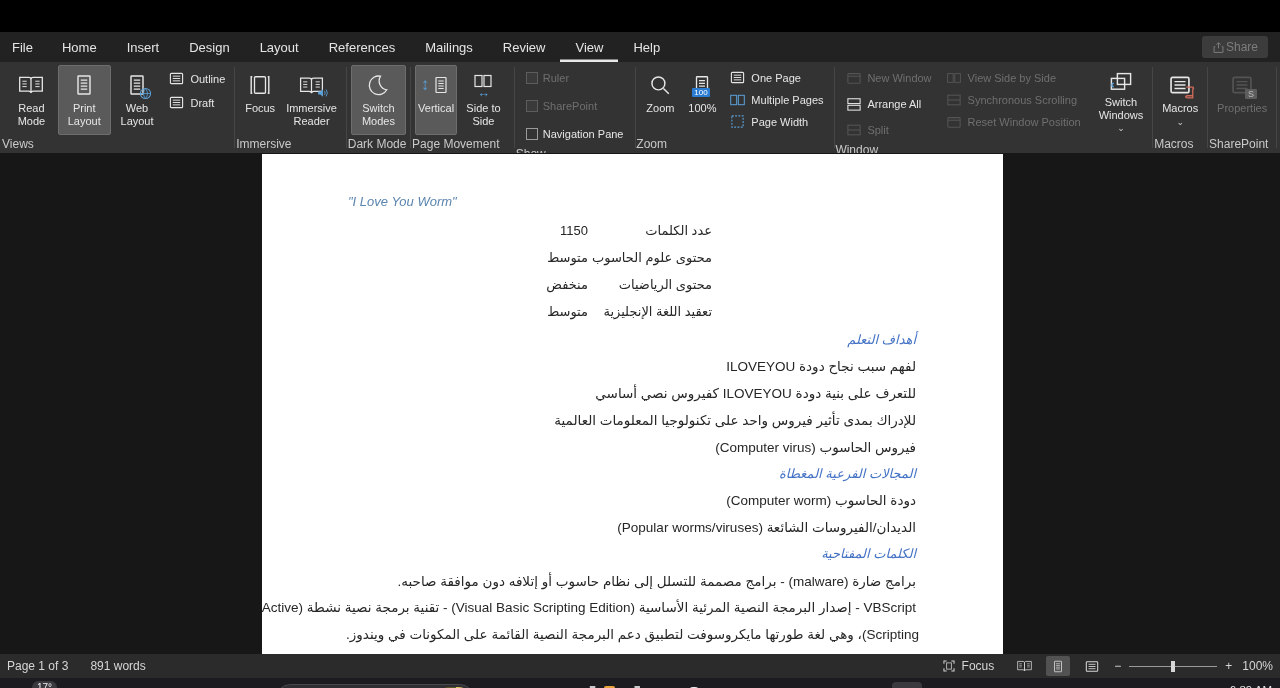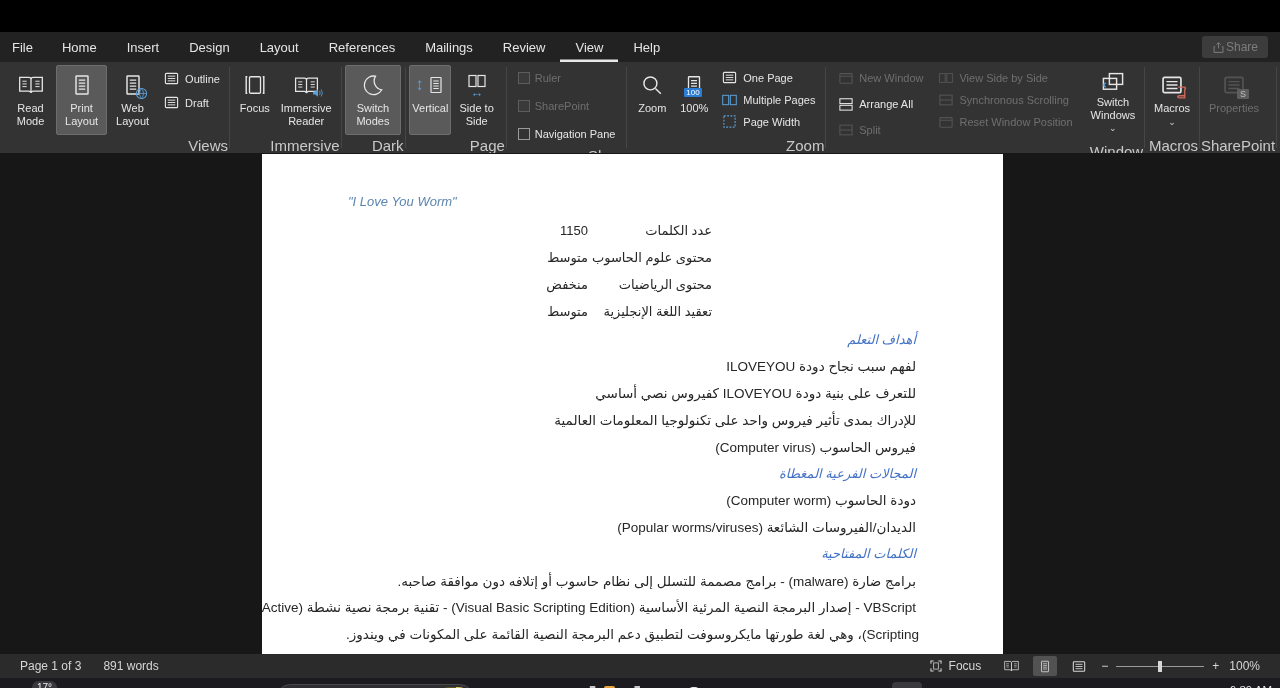--- a/index.html
+++ b/index.html
@@ -15,21 +15,21 @@
   .mtab.active { box-shadow:inset 0 -2.5px 0 #e8e8e8; }
   #share-btn { position:absolute; right:12px; top:4px; width:66px; height:22px; background:#3c3c3c;
                border-radius:3px; color:#7d7d7d; font-size:12px; display:flex; align-items:center;
                justify-content:center; gap:1px; }
 
   
   #ribbon { position:absolute; left:0; top:30px; width:1280px; height:91px; background:#333333;
             display:flex; align-items:stretch; padding:0 2px; color:#e6e6e6; }
   .rgroup { display:flex; flex-direction:column; }
   .rg-content { flex:1; display:flex; align-items:flex-start; padding:3px 3px 0 3px; }
-  .rg-label { height:17px; font-size:15px; color:#c9c9c9; text-align:right; padding-top:1px; }
+  .rg-label { height:17px; font-size:12px; color:#c9c9c9; text-align:left; padding-top:1px; }
   .rsep { width:1px; background:#464646; margin:5px 1px; }
   .rbtn { display:flex; flex-direction:column; align-items:center; justify-content:flex-start;
           gap:3px; padding:5px 4px 2px 4px; min-width:42px; font-size:11px; line-height:1.15;
           text-align:center; border-radius:2px; border:1px solid transparent; height:70px; }
   .rbtn .lbl { max-width:56px; }
   .rbtn.sel { background:#5a5a5a; border-color:#6d6d6d; }
   .rbtn .ric { height:28px; display:flex; align-items:center; justify-content:center; }
   .sbtn { display:flex; align-items:center; gap:5px; height:21px; padding:0 3px; font-size:11px;
           white-space:nowrap; }
   .sbtn .ric16 { width:17px; height:17px; display:flex; align-items:center; justify-content:center; }
@@ -53,21 +53,21 @@
   .trow .tl { position:absolute; right:291px; top:5px; font-size:13px; color:#262626; white-space:nowrap; }
   .trow .tv { position:absolute; right:415px; top:5px; font-size:13px; color:#262626; white-space:nowrap; }
   #doc-lines { position:absolute; left:87px; top:172px; right:87px; direction:rtl; }
   .dline { height:26.8px; display:flex; align-items:center; justify-content:flex-start;
            font-size:13.5px; color:#262626; white-space:nowrap; }
   .dline.heading { color:#4472c4; font-style:italic; font-size:13px; }
   .dline.center { justify-content:center; }
 
   
   #statusbar { position:absolute; left:0; top:622px; width:1280px; height:24px; background:#2b2b2b;
-               display:flex; align-items:center; color:#d6d6d6; font-size:12px; padding:0 20px; }
+               display:flex; align-items:center; color:#d6d6d6; font-size:12px; padding:0 7px; }
   #status-left { display:flex; gap:22px; }
   #status-right { margin-left:auto; display:flex; align-items:center; gap:10px; }
   .viewbtn { width:24px; height:20px; display:flex; align-items:center; justify-content:center;
              border-radius:2px; }
   .viewbtn.sel { background:#525252; }
   #zoom-slider { display:flex; align-items:center; gap:8px; }
   #zs-track { position:relative; width:88px; height:1px; background:#9a9a9a; }
   #zs-thumb { position:absolute; left:42px; top:-5px; width:4px; height:11px; background:#d6d6d6; }
   #focus-btn { display:flex; align-items:center; gap:6px; margin-right:8px; }
 

